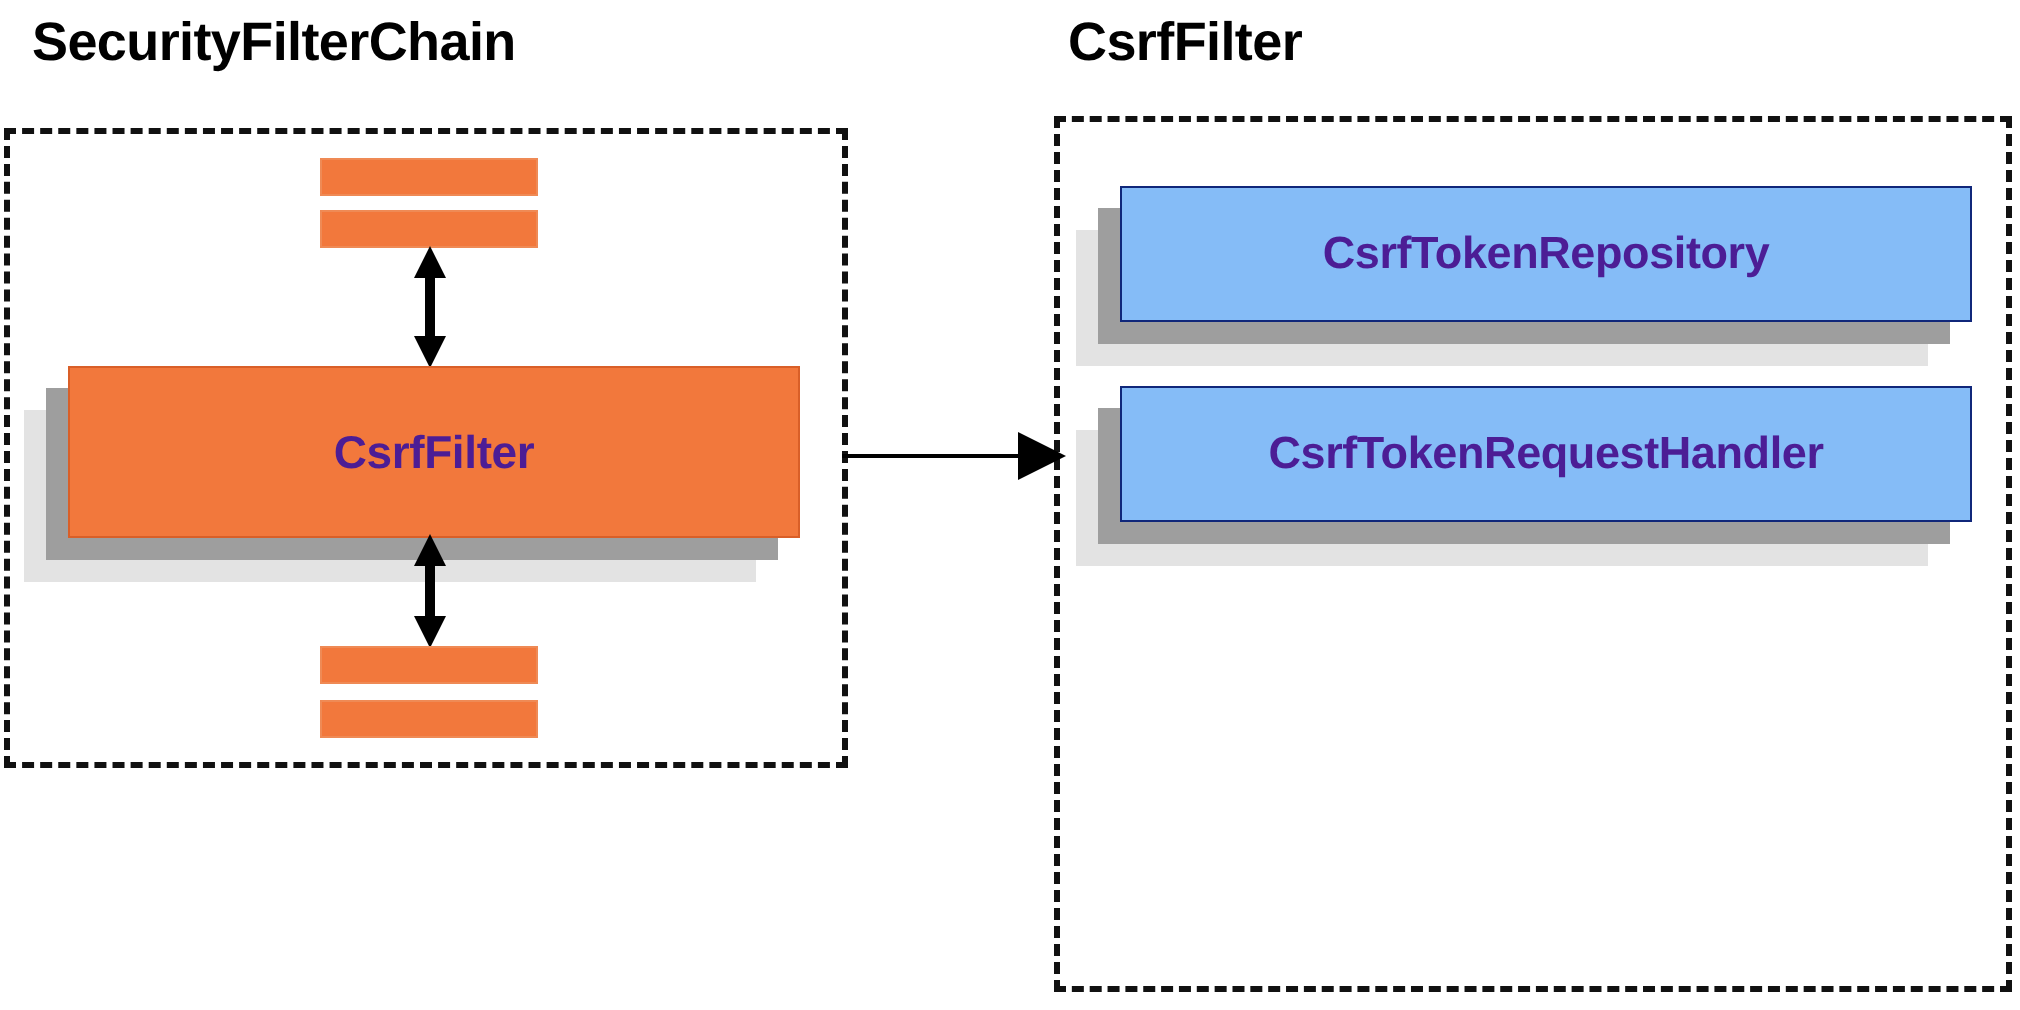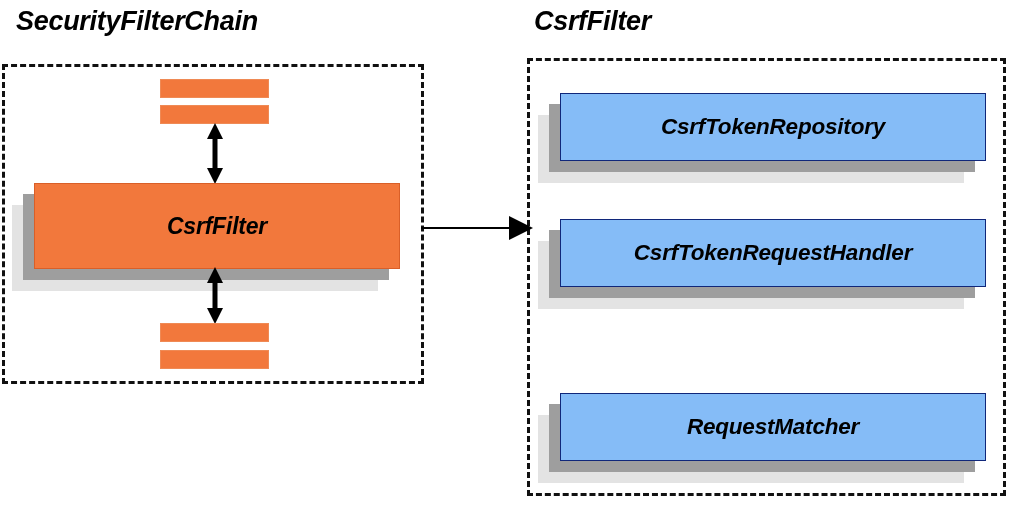--- a/index.html
+++ b/index.html
@@ -11,21 +11,20 @@
     width: 1010px;
     height: 505px;
     font-family: "Liberation Sans", sans-serif;
     overflow: hidden;
   }
   #canvas {
     position: relative;
     width: 1010px;
     height: 412px;
     background: #ffffff;
-    font-style: italic;
   }
 
   
   .panel-title {
     position: absolute;
     font-size: 27px;
     font-weight: bold;
     color: #000000;
     letter-spacing: -0.3px;
     white-space: nowrap;
@@ -62,21 +61,21 @@
     position: absolute;
     left: 0;
     top: 0;
     width: 100%;
     height: 100%;
     box-sizing: border-box;
     display: flex;
     align-items: center;
     justify-content: center;
     font-weight: bold;
-    color: #000000;
+    color: #4c1d95;
     white-space: nowrap;
   }
 
   
   .node-orange .face {
     background: #F2783C;
     border: 1px solid #d95f28;
     font-size: 23px;
     letter-spacing: -0.2px;
   }
@@ -131,21 +130,21 @@
   }
   #connector-arrow svg { display: block; width: 100%; height: 100%; }
 
   
   .node-blue {
     left: 560px;
     width: 426px;
     height: 68px;
   }
   #node-dep-0 { top: 93px;  }
-  #node-dep-1 { top: 193px; margin-top: 26px; }
+  #node-dep-1 { top: 193px; }
   #node-dep-2 { top: 293px; }
   #node-dep-3 { top: 393px; }
 </style>
 </head>
 <body>
 
 <div id="canvas">
 
   <div class="panel-title" id="title-left">SecurityFilterChain</div>
 
@@ -196,19 +195,14 @@
     <div class="face">CsrfTokenRepository</div>
   </div>
 
   <div class="node node-blue" id="node-dep-1">
     <div class="shadow-far"></div>
     <div class="shadow-near"></div>
     <div class="face">CsrfTokenRequestHandler</div>
   </div>
 
 
-  <div class="node node-blue" id="node-dep-3">
-    <div class="shadow-far"></div>
-    <div class="shadow-near"></div>
-    <div class="face">RequestMatcher</div>
-  </div>
 
 </div>
 
 </body></html>

